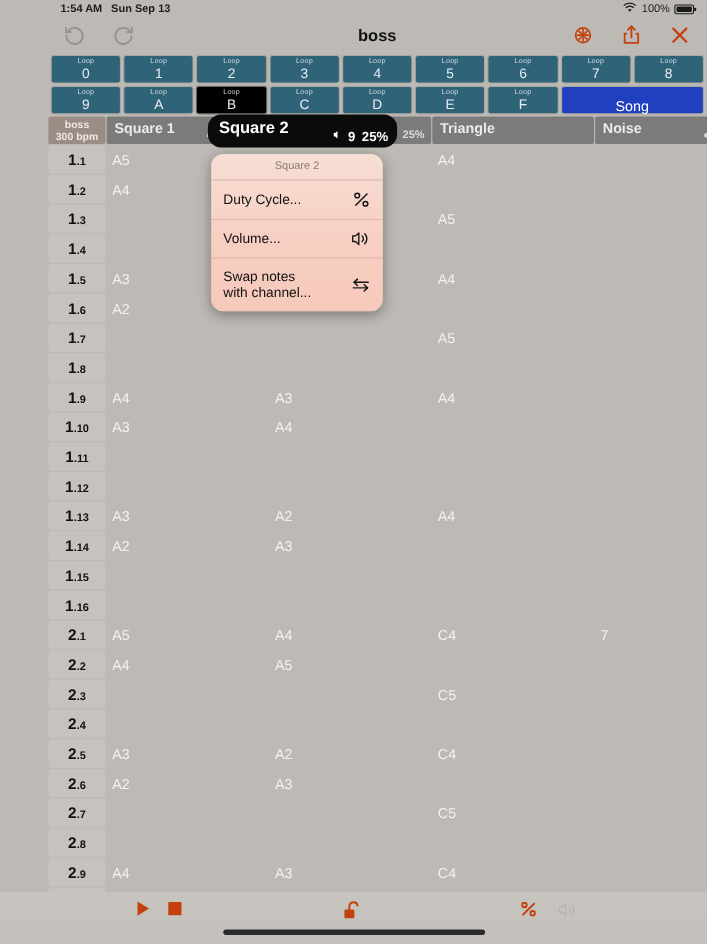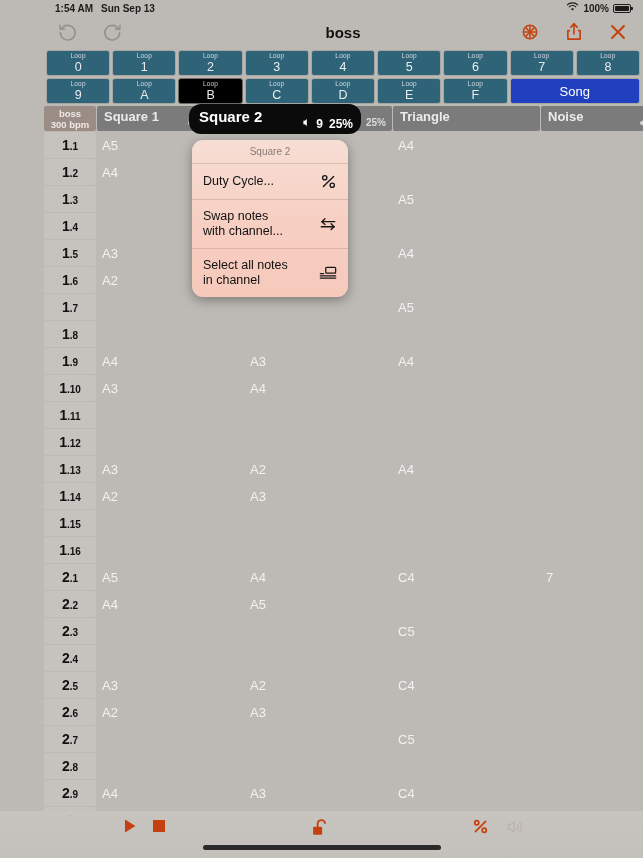--- a/index.html
+++ b/index.html
@@ -15,21 +15,21 @@
   .statusbar {
     height: 16px; width: 100%;
     display: flex; align-items: center;
     padding: 0 12px;
     font-size: 10px; color: #1b1b1b; font-weight: bold;
     background: #bdbab5;
   }
   .sb-time { margin-right: 8px; }
   .sb-date { font-weight: bold; }
   .sb-right { margin-left: auto; display: flex; align-items: center; gap: 4px; }
-  .sb-batt-pct { font-size: 10px; font-weight: bold; }
+  .sb-batt-pct { font-size: 10px; font-weight: normal; }
   .batt-shell {
     width: 18px; height: 9px; border: 1px solid #1b1b1b; border-radius: 2px;
     position: relative; display: inline-block;
   }
   .batt-shell::after {
     content: ""; position: absolute; right: -3px; top: 2.5px;
     width: 2px; height: 3px; background: #1b1b1b; border-radius: 0 1px 1px 0;
   }
   .batt-fill { position: absolute; left: 1px; top: 1px; bottom: 1px; right: 1px; background: #1b1b1b; border-radius: 1px; }
 
@@ -69,21 +69,21 @@
     color: #e9ecef;
     line-height: 1;
     cursor: pointer;
   }
   .loopbtn .lb-cap { font-size: 6.5px; opacity: .85; margin-bottom: 1px; letter-spacing: .2px;}
   .loopbtn .lb-num { font-size: 12.5px; }
   .loopbtn.sel { background: #000; border-color: #6d6a66; }
   .loopbtn.song {
     grid-column: span 2;
     background: #2040c0; color: #fff;
-    justify-content: center;
+    justify-content: flex-end;
   }
   .loopbtn.song .lb-num { font-size: 13px; }
 
   
   .grid-wrap { position: relative; width: 100%; height: 711px; overflow: hidden; background: #bdbab5; }
   table.tracker { border-collapse: separate; border-spacing: 1px 1px; width: 643px; table-layout: fixed; }
   table.tracker col.c-row  { width: 52px; }
   table.tracker col.c-chan { width: 147px; }
 
   .hdr-corner {
@@ -577,43 +577,42 @@
       <span class="ctx-label">Duty Cycle...</span>
       <span class="ctx-ic">
         <svg width="17" height="17" viewBox="0 0 20 20" fill="none" stroke="#161616" stroke-width="1.6">
           <circle cx="5.6" cy="5.6" r="2.5"></circle>
             <circle cx="14.4" cy="14.4" r="2.5"></circle>
             <path d="M16 4 4 16" stroke-linecap="round"></path>
         </svg>
       </span>
     </div>
 
+    <div class="ctx-item">
+      <span class="ctx-label">Volume...</span>
+      <span class="ctx-ic">
+        <svg width="18" height="16" viewBox="0 0 20 16" fill="none" stroke="#161616" stroke-width="1.4" stroke-linejoin="round">
+          <path d="M8 2.2 4.6 5.2H1.8v5.6h2.8L8 13.8z"></path>
+          <path d="M11.4 5.2a3.8 3.8 0 0 1 0 5.6M14 3a7 7 0 0 1 0 10" stroke-linecap="round"></path>
+        </svg>
+      </span>
+    </div>
 
     <div class="ctx-item">
       <span class="ctx-label">Swap notes<br>with channel...</span>
       <span class="ctx-ic">
         <svg width="18" height="16" viewBox="0 0 20 16" fill="none" stroke="#161616" stroke-width="1.5" stroke-linecap="round" stroke-linejoin="round">
           <path d="M17.5 5.4H3.2"></path>
             <path d="M6.6 2.2 3.2 5.4 6.6 8.6"></path>
           <path d="M2.5 11H16.8"></path>
             <path d="M13.4 7.8 16.8 11 13.4 14.2"></path>
         </svg>
       </span>
     </div>
 
-    <div class="ctx-item">
-      <span class="ctx-label">Select all notes<br>in channel</span>
-      <span class="ctx-ic">
-        <svg width="18" height="16" viewBox="0 0 20 16" fill="none" stroke="#161616" stroke-width="1.4" stroke-linecap="round">
-          <rect x="7.5" y="1.8" width="11" height="6.4" rx="1"></rect>
-          <path d="M1.5 11.2h17M1.5 13.8h17"></path>
-            <path d="M1.5 8.6h3.6"></path>
-        </svg>
-      </span>
-    </div>
   </div>
 
   <div class="bottombar">
     <div class="bb-group bb-left">
       <span>
         <svg width="16" height="16" viewBox="0 0 16 16">
             <path d="M3 1.5 13.5 8 3 14.5z" fill="#c4410f"></path>
           </svg>
       </span>
       <span>

